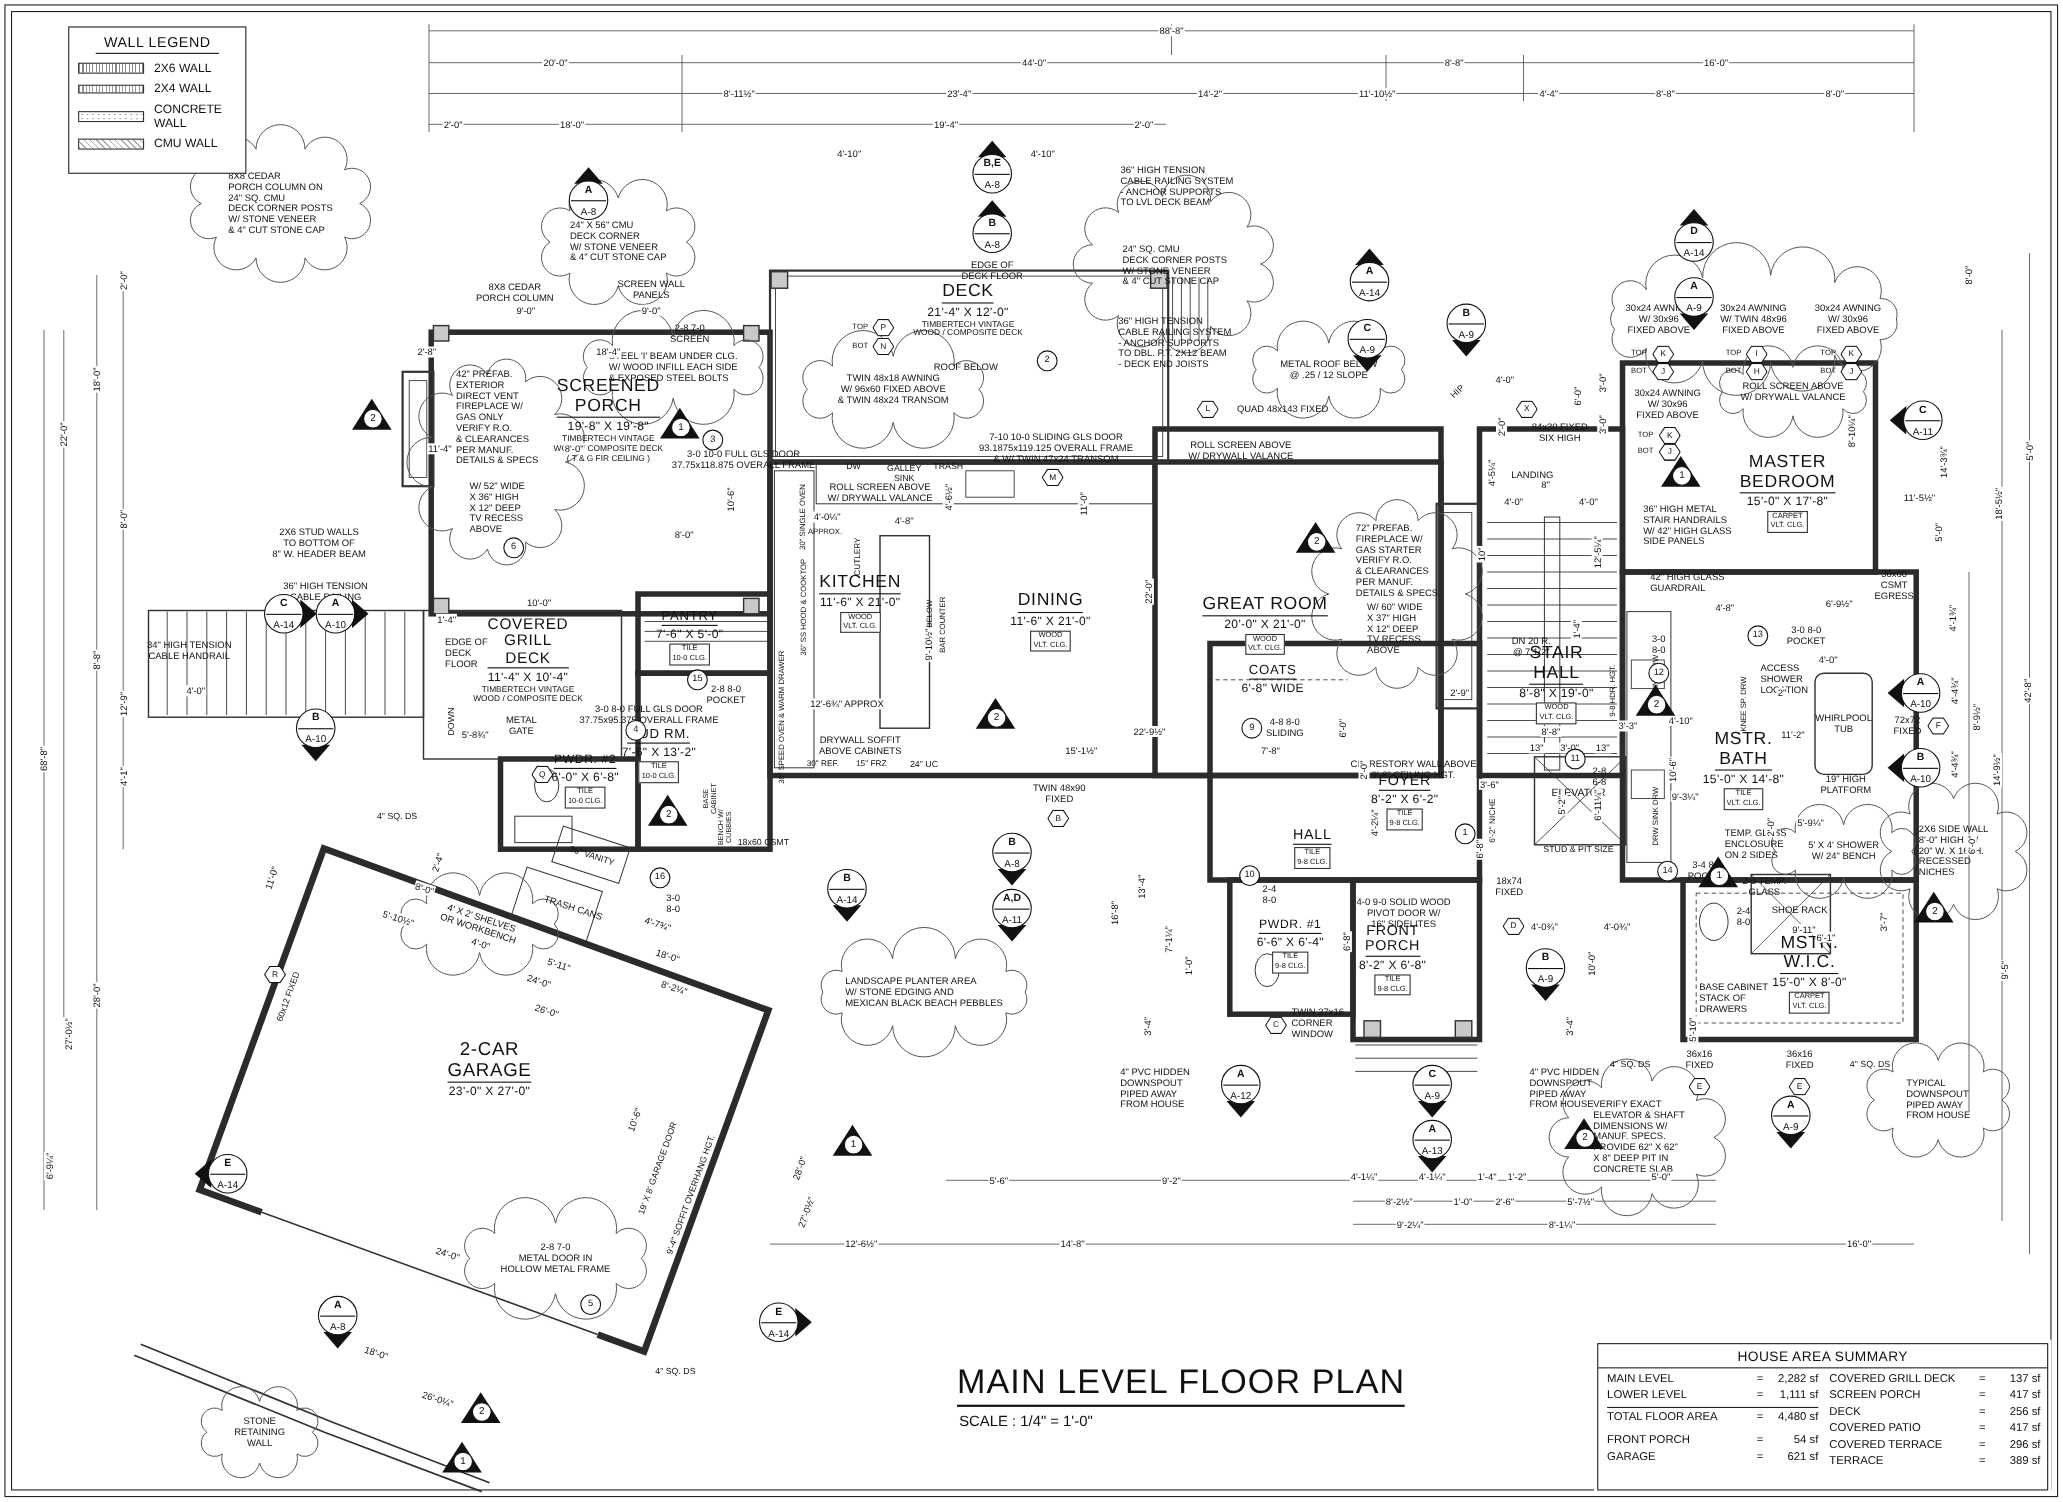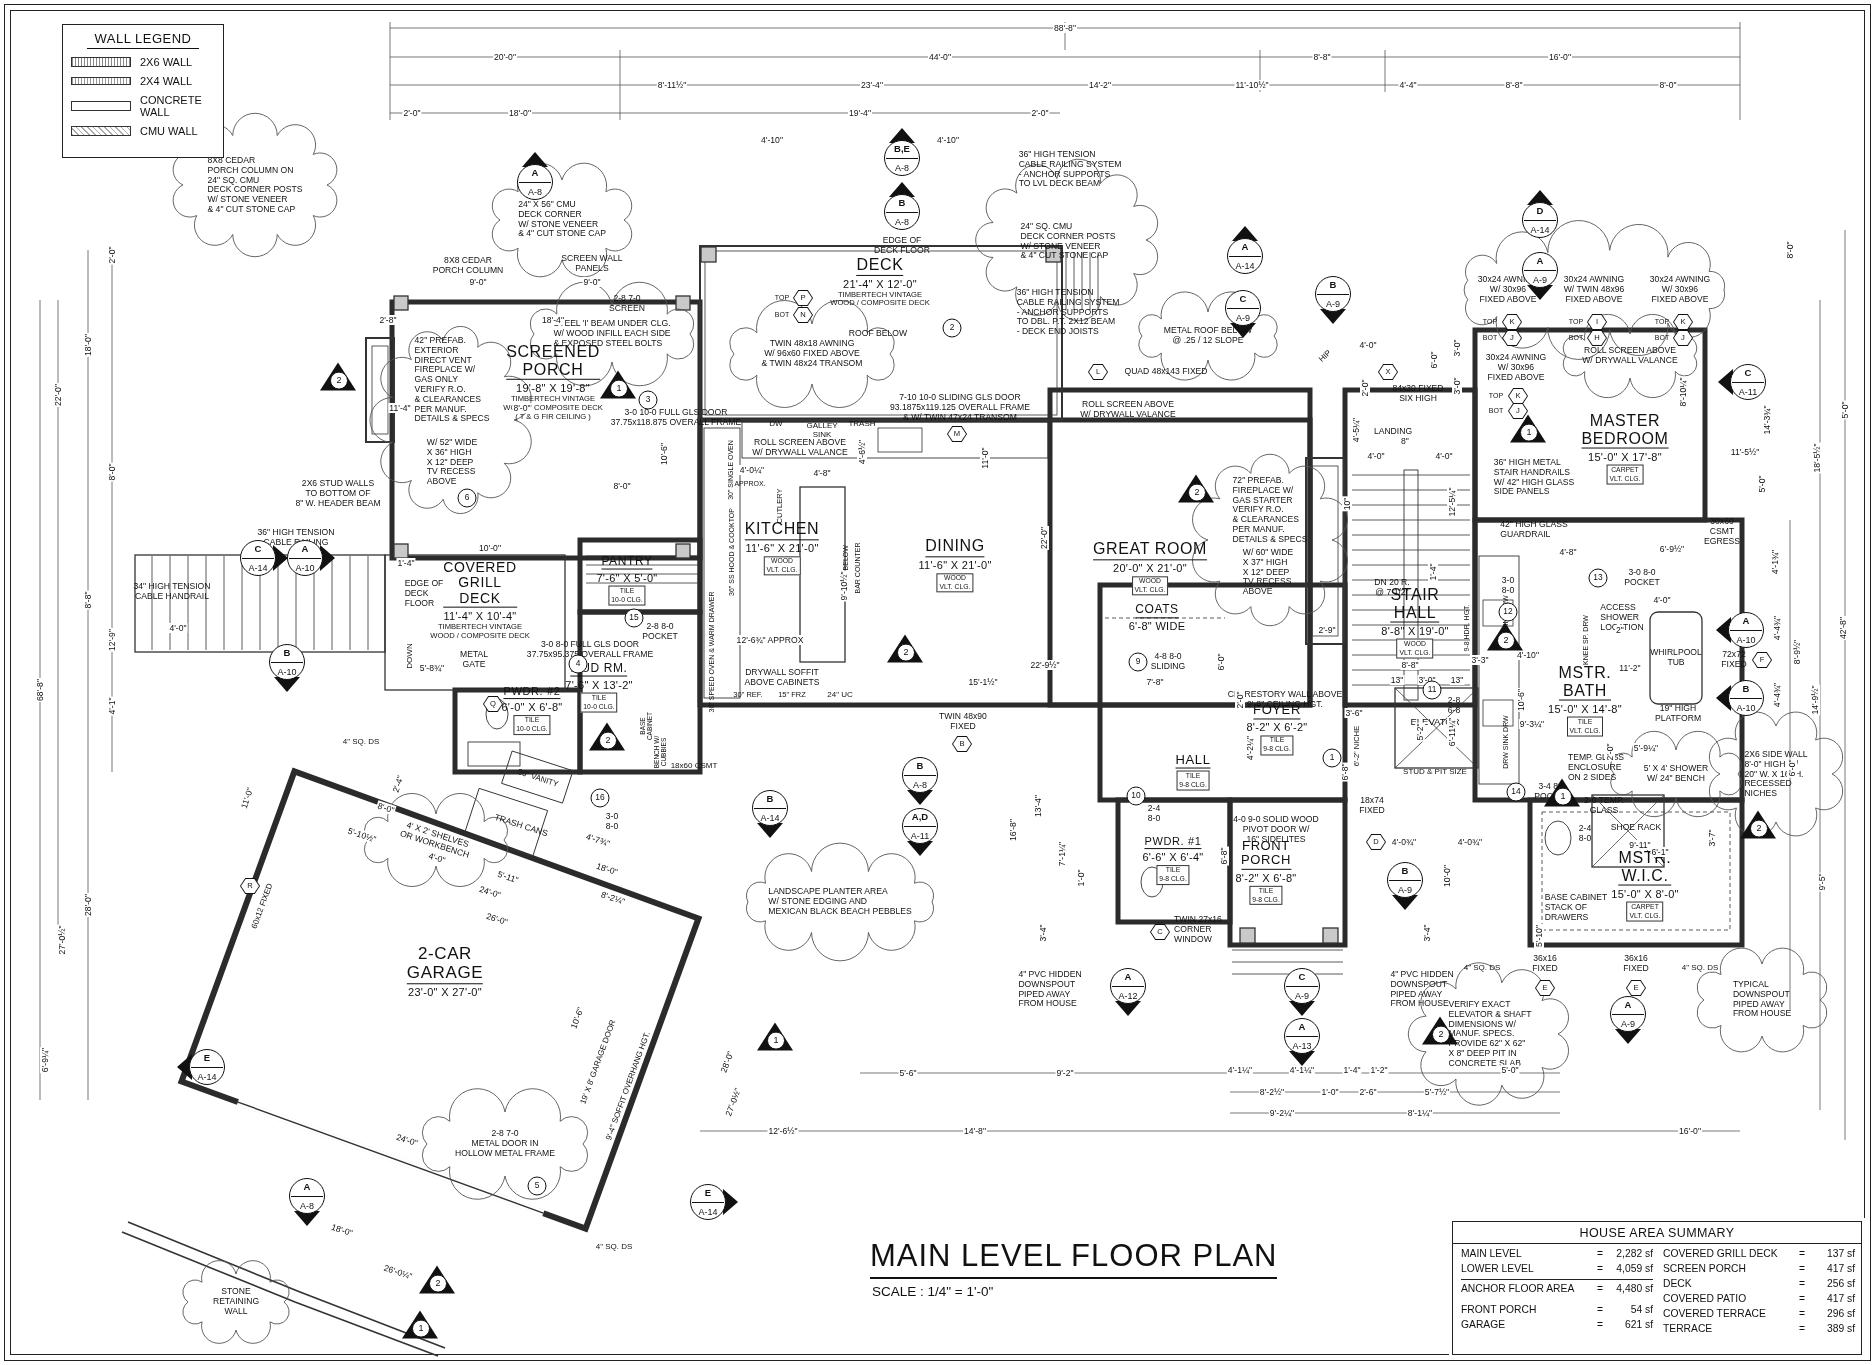--- a/index.html
+++ b/index.html
@@ -369,21 +369,21 @@
     <div class="anno" style="left: 1325px; top: 356px; transform: translate(-50%, -50%) rotate(-42deg); font-size: 8px;">HIP</div>
     <div class="anno left" style="left: 1534px; top: 478px; transform: translate(-50%, -50%);">36" HIGH METAL
 STAIR HANDRAILS
 W/ 42" HIGH GLASS
 SIDE PANELS</div>
     <div class="anno left" style="left: 1534px; top: 530px; transform: translate(-50%, -50%);">42" HIGH GLASS
 GUARDRAIL</div>
     <div class="anno" style="left: 1722px; top: 532px; transform: translate(-50%, -50%);">30x60
 CSMT
 EGRESS</div>
-    <div class="anno" style="left: 290px; top: 494px; transform: translate(-50%, -50%); margin-left: 48px;">2X6 STUD WALLS
+    <div class="anno" style="left: 290px; top: 494px; transform: translate(-50%, -50%);">2X6 STUD WALLS
 TO BOTTOM OF
 8" W. HEADER BEAM</div>
     <div class="anno" style="left: 296px; top: 538px; transform: translate(-50%, -50%);">36" HIGH TENSION
 CABLE RAILING</div>
     <div class="anno" style="left: 172px; top: 592px; transform: translate(-50%, -50%);">34" HIGH TENSION
 CABLE HANDRAIL</div>
     <div class="anno left" style="left: 424px; top: 594px; transform: translate(-50%, -50%);">EDGE OF
 DECK
 FLOOR</div>
     <div class="anno" style="left: 474px; top: 660px; transform: translate(-50%, -50%);">METAL
@@ -935,24 +935,24 @@
   <div class="summary-cols">
     <div class="scol" id="sum-left">
         <div class="srow">
           <div class="lb">MAIN LEVEL</div>
           <div class="eq">=</div>
           <div class="vl">2,282 sf</div>
         </div>
         <div class="srow">
           <div class="lb">LOWER LEVEL</div>
           <div class="eq">=</div>
-          <div class="vl">4,059 sf</div>
+          <div class="vl">1,111 sf</div>
         </div>
         <div class="srow divider">
-          <div class="lb">ANCHOR FLOOR AREA</div>
+          <div class="lb">TOTAL FLOOR AREA</div>
           <div class="eq">=</div>
           <div class="vl">4,480 sf</div>
         </div>
         <div class="srow gap">
           <div class="lb">FRONT PORCH</div>
           <div class="eq">=</div>
           <div class="vl">54 sf</div>
         </div>
         <div class="srow">
           <div class="lb">GARAGE</div>

